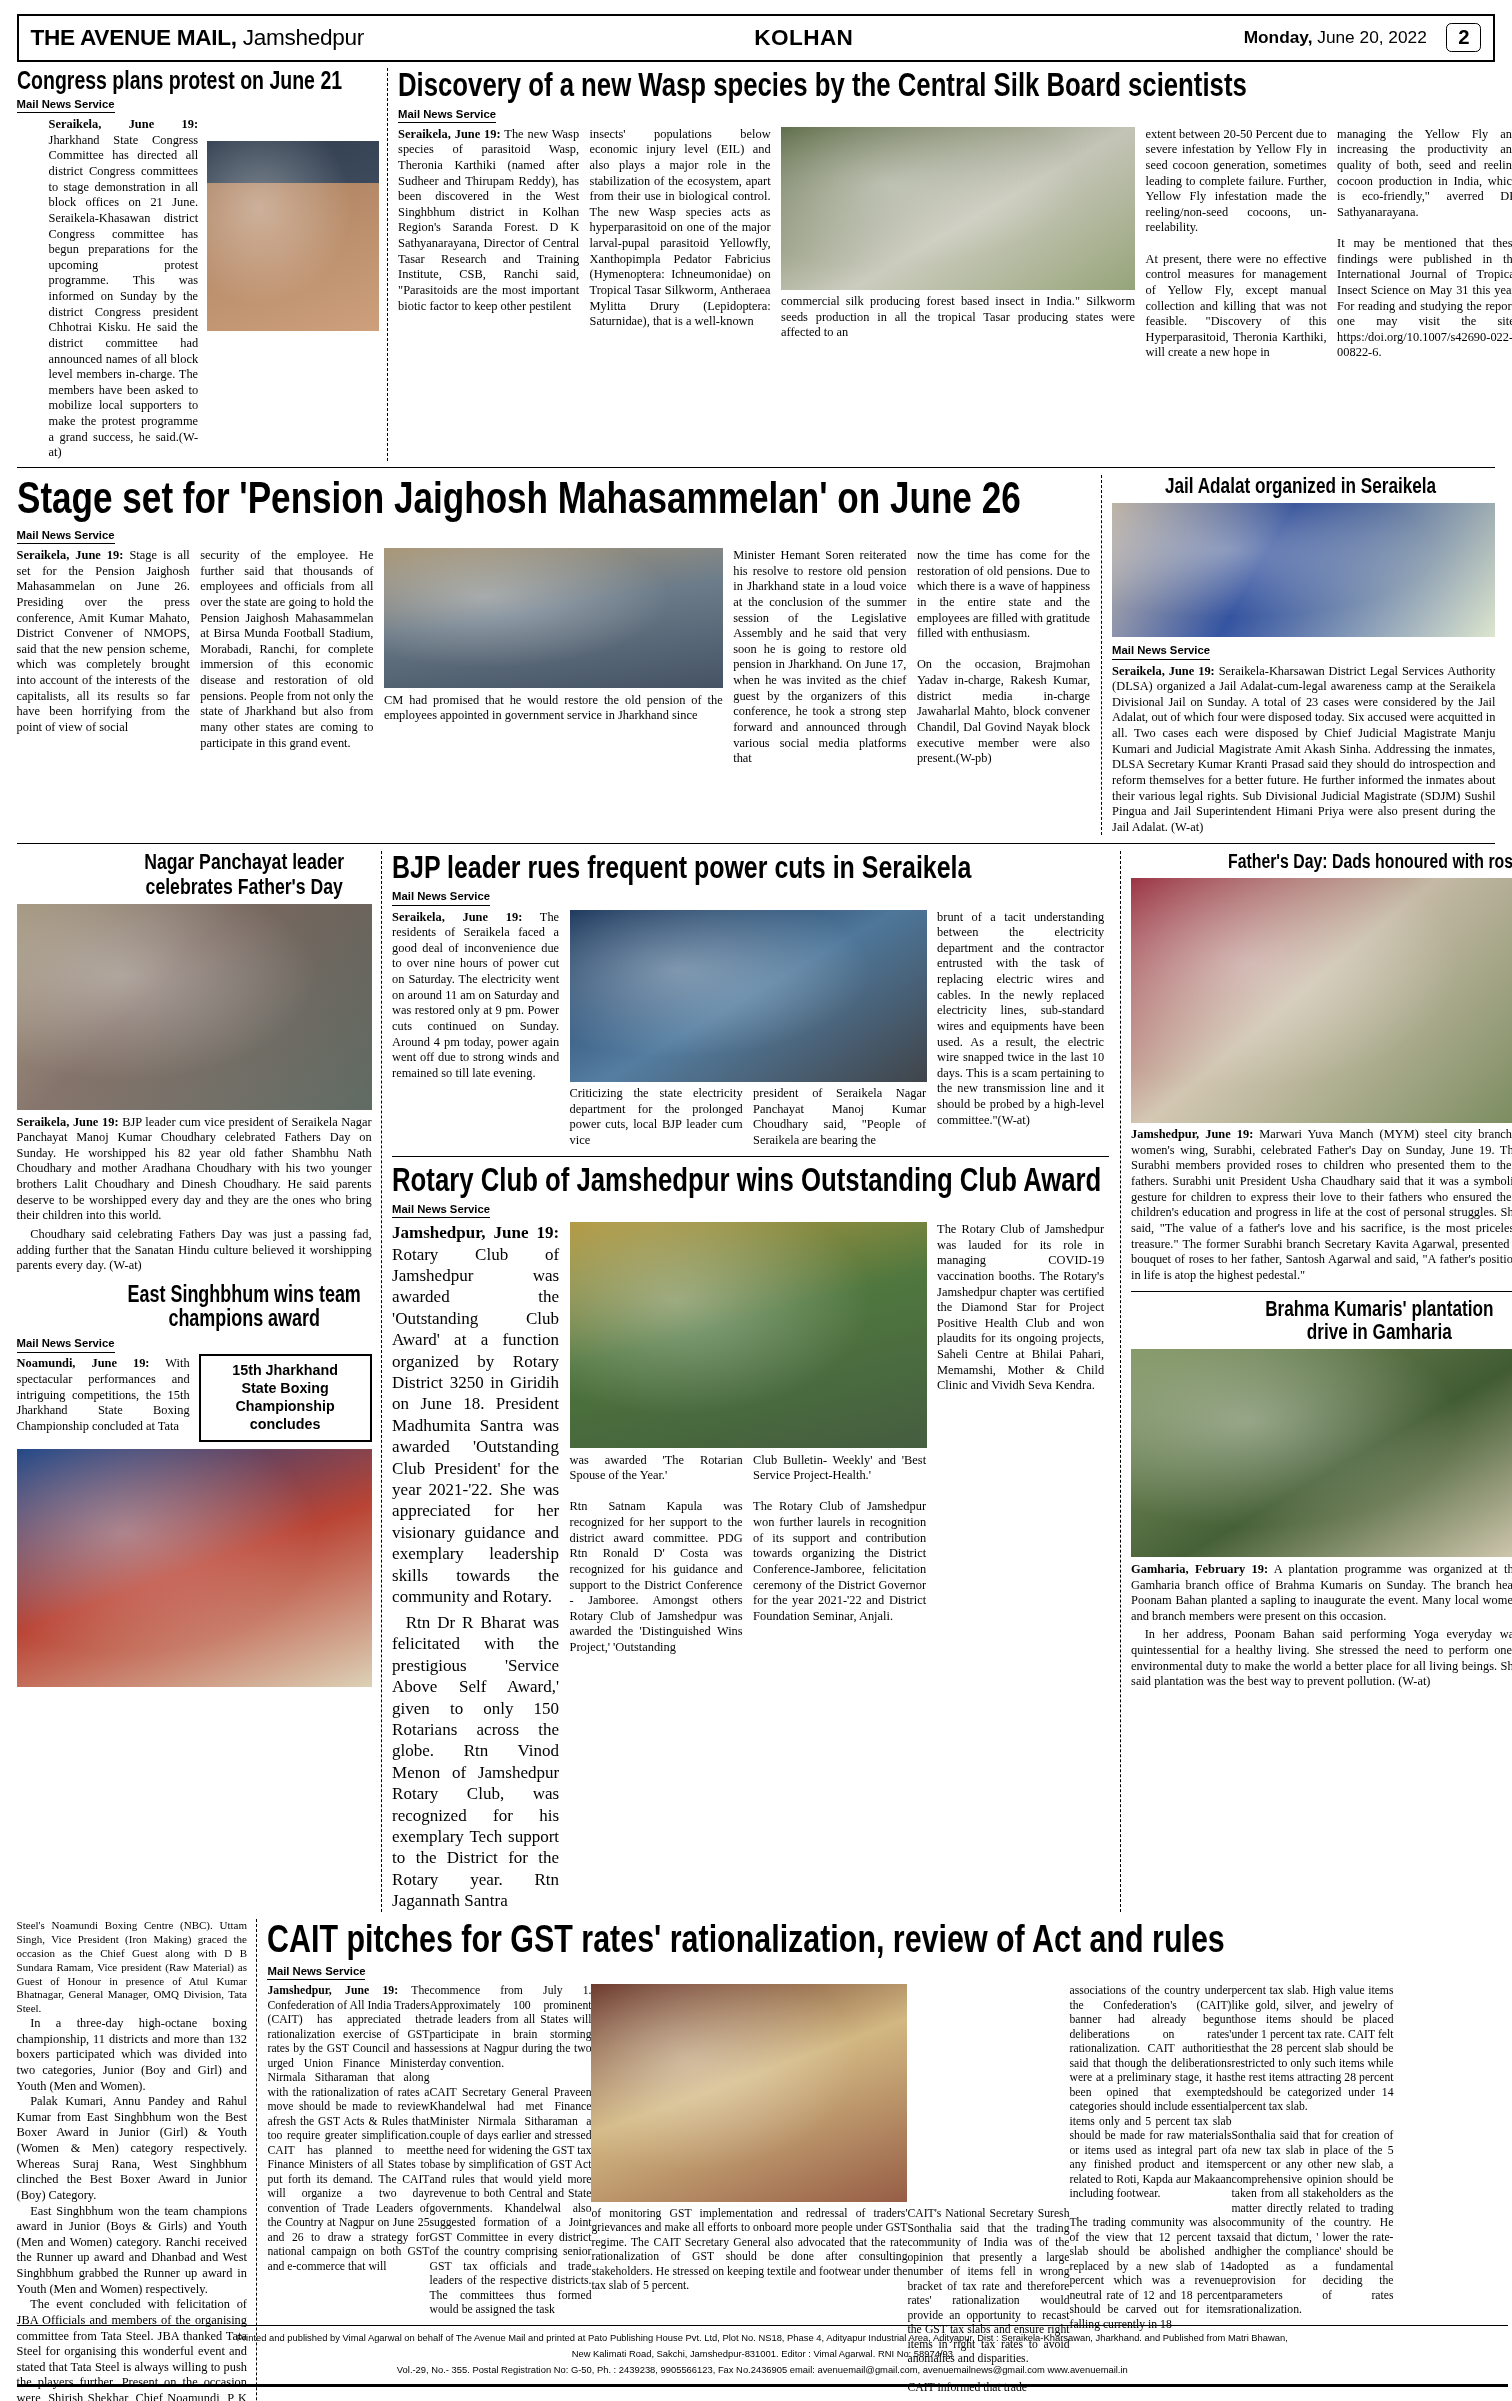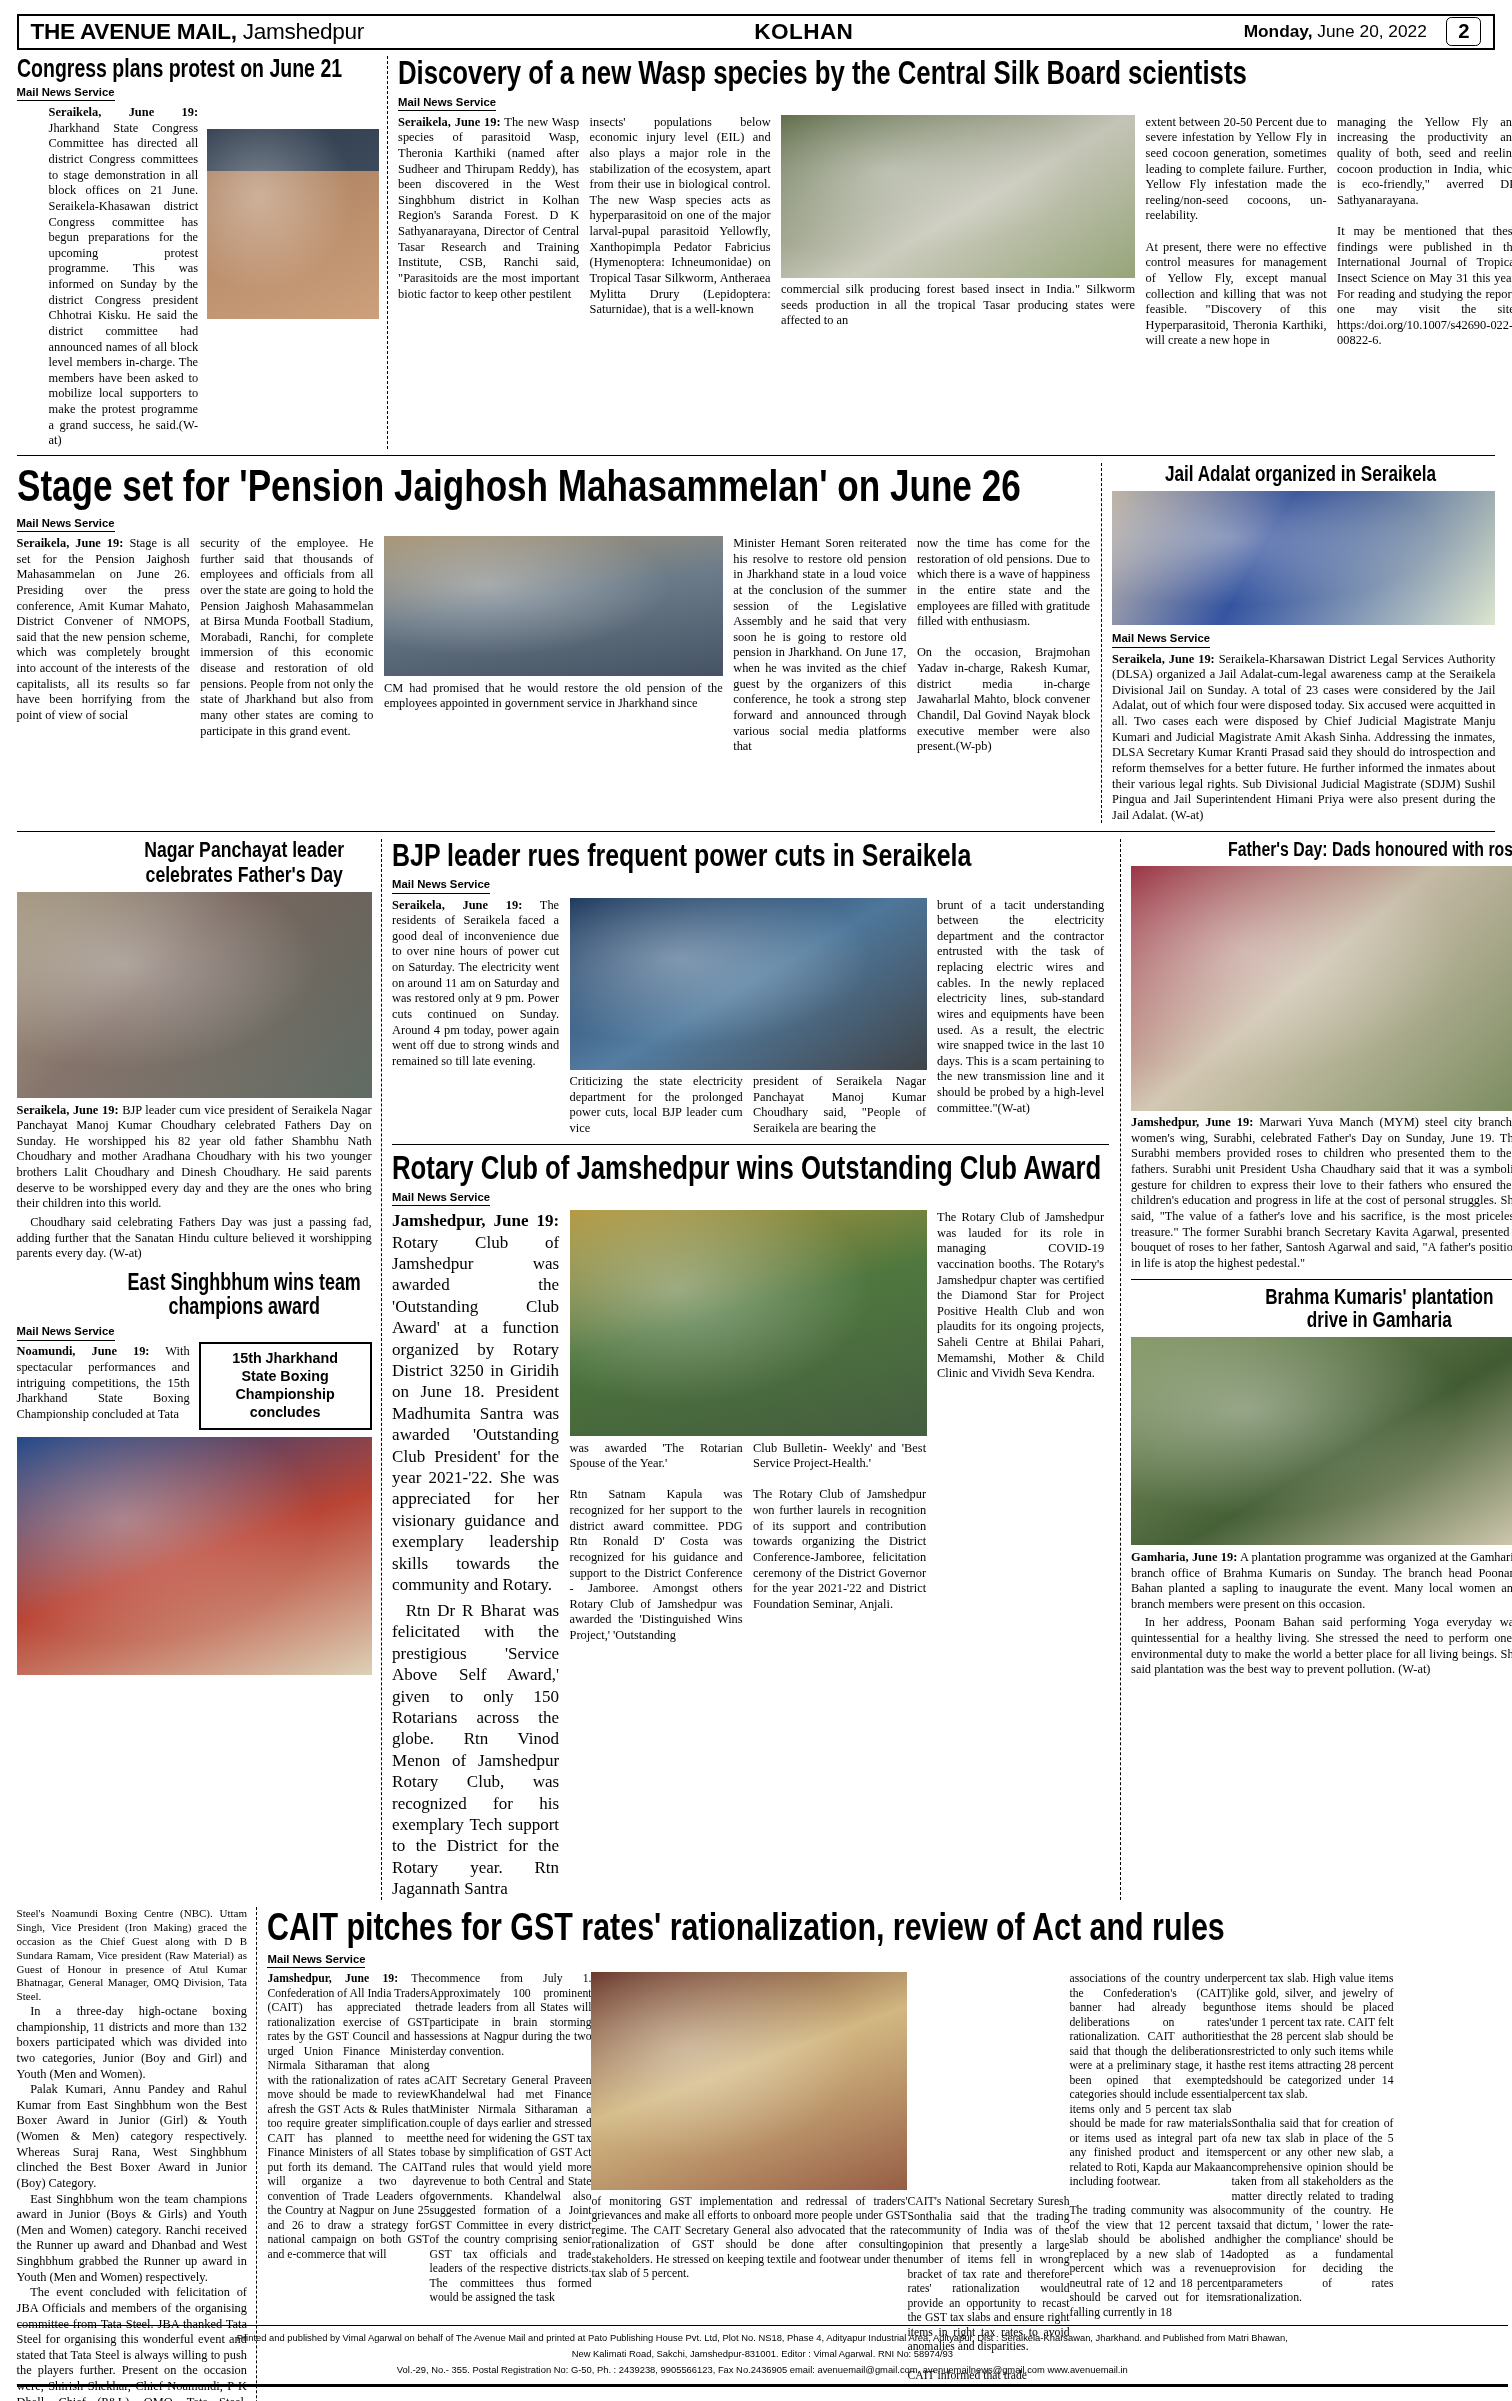--- a/index.html
+++ b/index.html
@@ -8,21 +8,21 @@
     width:1512px; height:2401px;
     font-family:"Liberation Serif", serif;
     color:#000;
     position:relative;
   }
   .page { width:1512px; height:2401px; padding:13.6px 16.6px 0 16.6px; position:relative; }
 
   
   .masthead {
     border:2.3px solid #000;
-    height:36px;
+    height:48px;
     display:flex; align-items:center;
     padding:0 12px;
     margin-bottom:6px;
   }
   .mh-left { font-family:"Liberation Sans", sans-serif; font-size:22.6px; font-weight:700; letter-spacing:-0.3px; }
   .mh-left .thin { font-weight:400; }
   .mh-center { flex:1; text-align:center; font-family:"Liberation Sans", sans-serif; font-size:22.6px; font-weight:700; letter-spacing:0.4px;}
   .mh-right { display:flex; align-items:center; gap:19.6px; }
   .mh-date { font-family:"Liberation Sans", sans-serif; font-size:17.3px; font-weight:700; }
   .mh-date .thin { font-weight:400; }
@@ -265,21 +265,21 @@
         </div>
       </div>
 
       <div class="hsolid" style="margin:7.5px 0 6px 0;"></div>
 
       <div>
         <div class="hl hl-c" style="font-size:22px; width:128%; text-align:center;">Brahma Kumaris' plantation</div>
         <div class="hl hl-c" style="font-size:22px; width:128%; text-align:center; margin-top:1.5px;">drive in Gamharia</div>
         <div class="ph" style="height:208px; margin-top:6px; background:linear-gradient(150deg,#9fb87a,#3e5c2c 55%,#cbc2a6);"></div>
         <div class="body" style="font-size:12.4px; line-height:1.26; margin-top:4.5px;">
-          <span class="lead">Gamharia, June 19:</span><span> A plantation programme was organized at the Gamharia branch office of Brahma Kumaris on Sunday. The branch head Poonam Bahan planted a sapling to inaugurate the event. Many local women and branch members were present on this occasion.</span>
+          <span class="lead">Gamharia, February 19:</span><span> A plantation programme was organized at the Gamharia branch office of Brahma Kumaris on Sunday. The branch head Poonam Bahan planted a sapling to inaugurate the event. Many local women and branch members were present on this occasion.</span>
         </div>
         <div class="body" style="font-size:12.4px; line-height:1.26; margin-top:3px; text-indent:13.6px;">In her address, Poonam Bahan said performing Yoga everyday was quintessential for a healthy living. She stressed the need to perform one's environmental duty to make the world a better place for all living beings. She said plantation was the best way to prevent pollution. (W-at)</div>
       </div>
     </div>
   </div>
 
   <div style="display:flex; align-items:stretch; margin-top:7.5px;">
 
     <div style="width:370px; padding-right:9px;">
       <div class="body" style="font-size:11px; line-height:1.26;">Steel's Noamundi Boxing Centre (NBC). Uttam Singh, Vice President (Iron Making) graced the occasion as the Chief Guest along with D B Sundara Ramam, Vice president (Raw Material) as Guest of Honour in presence of Atul Kumar Bhatnagar, General Manager, OMQ Division, Tata Steel.</div>

